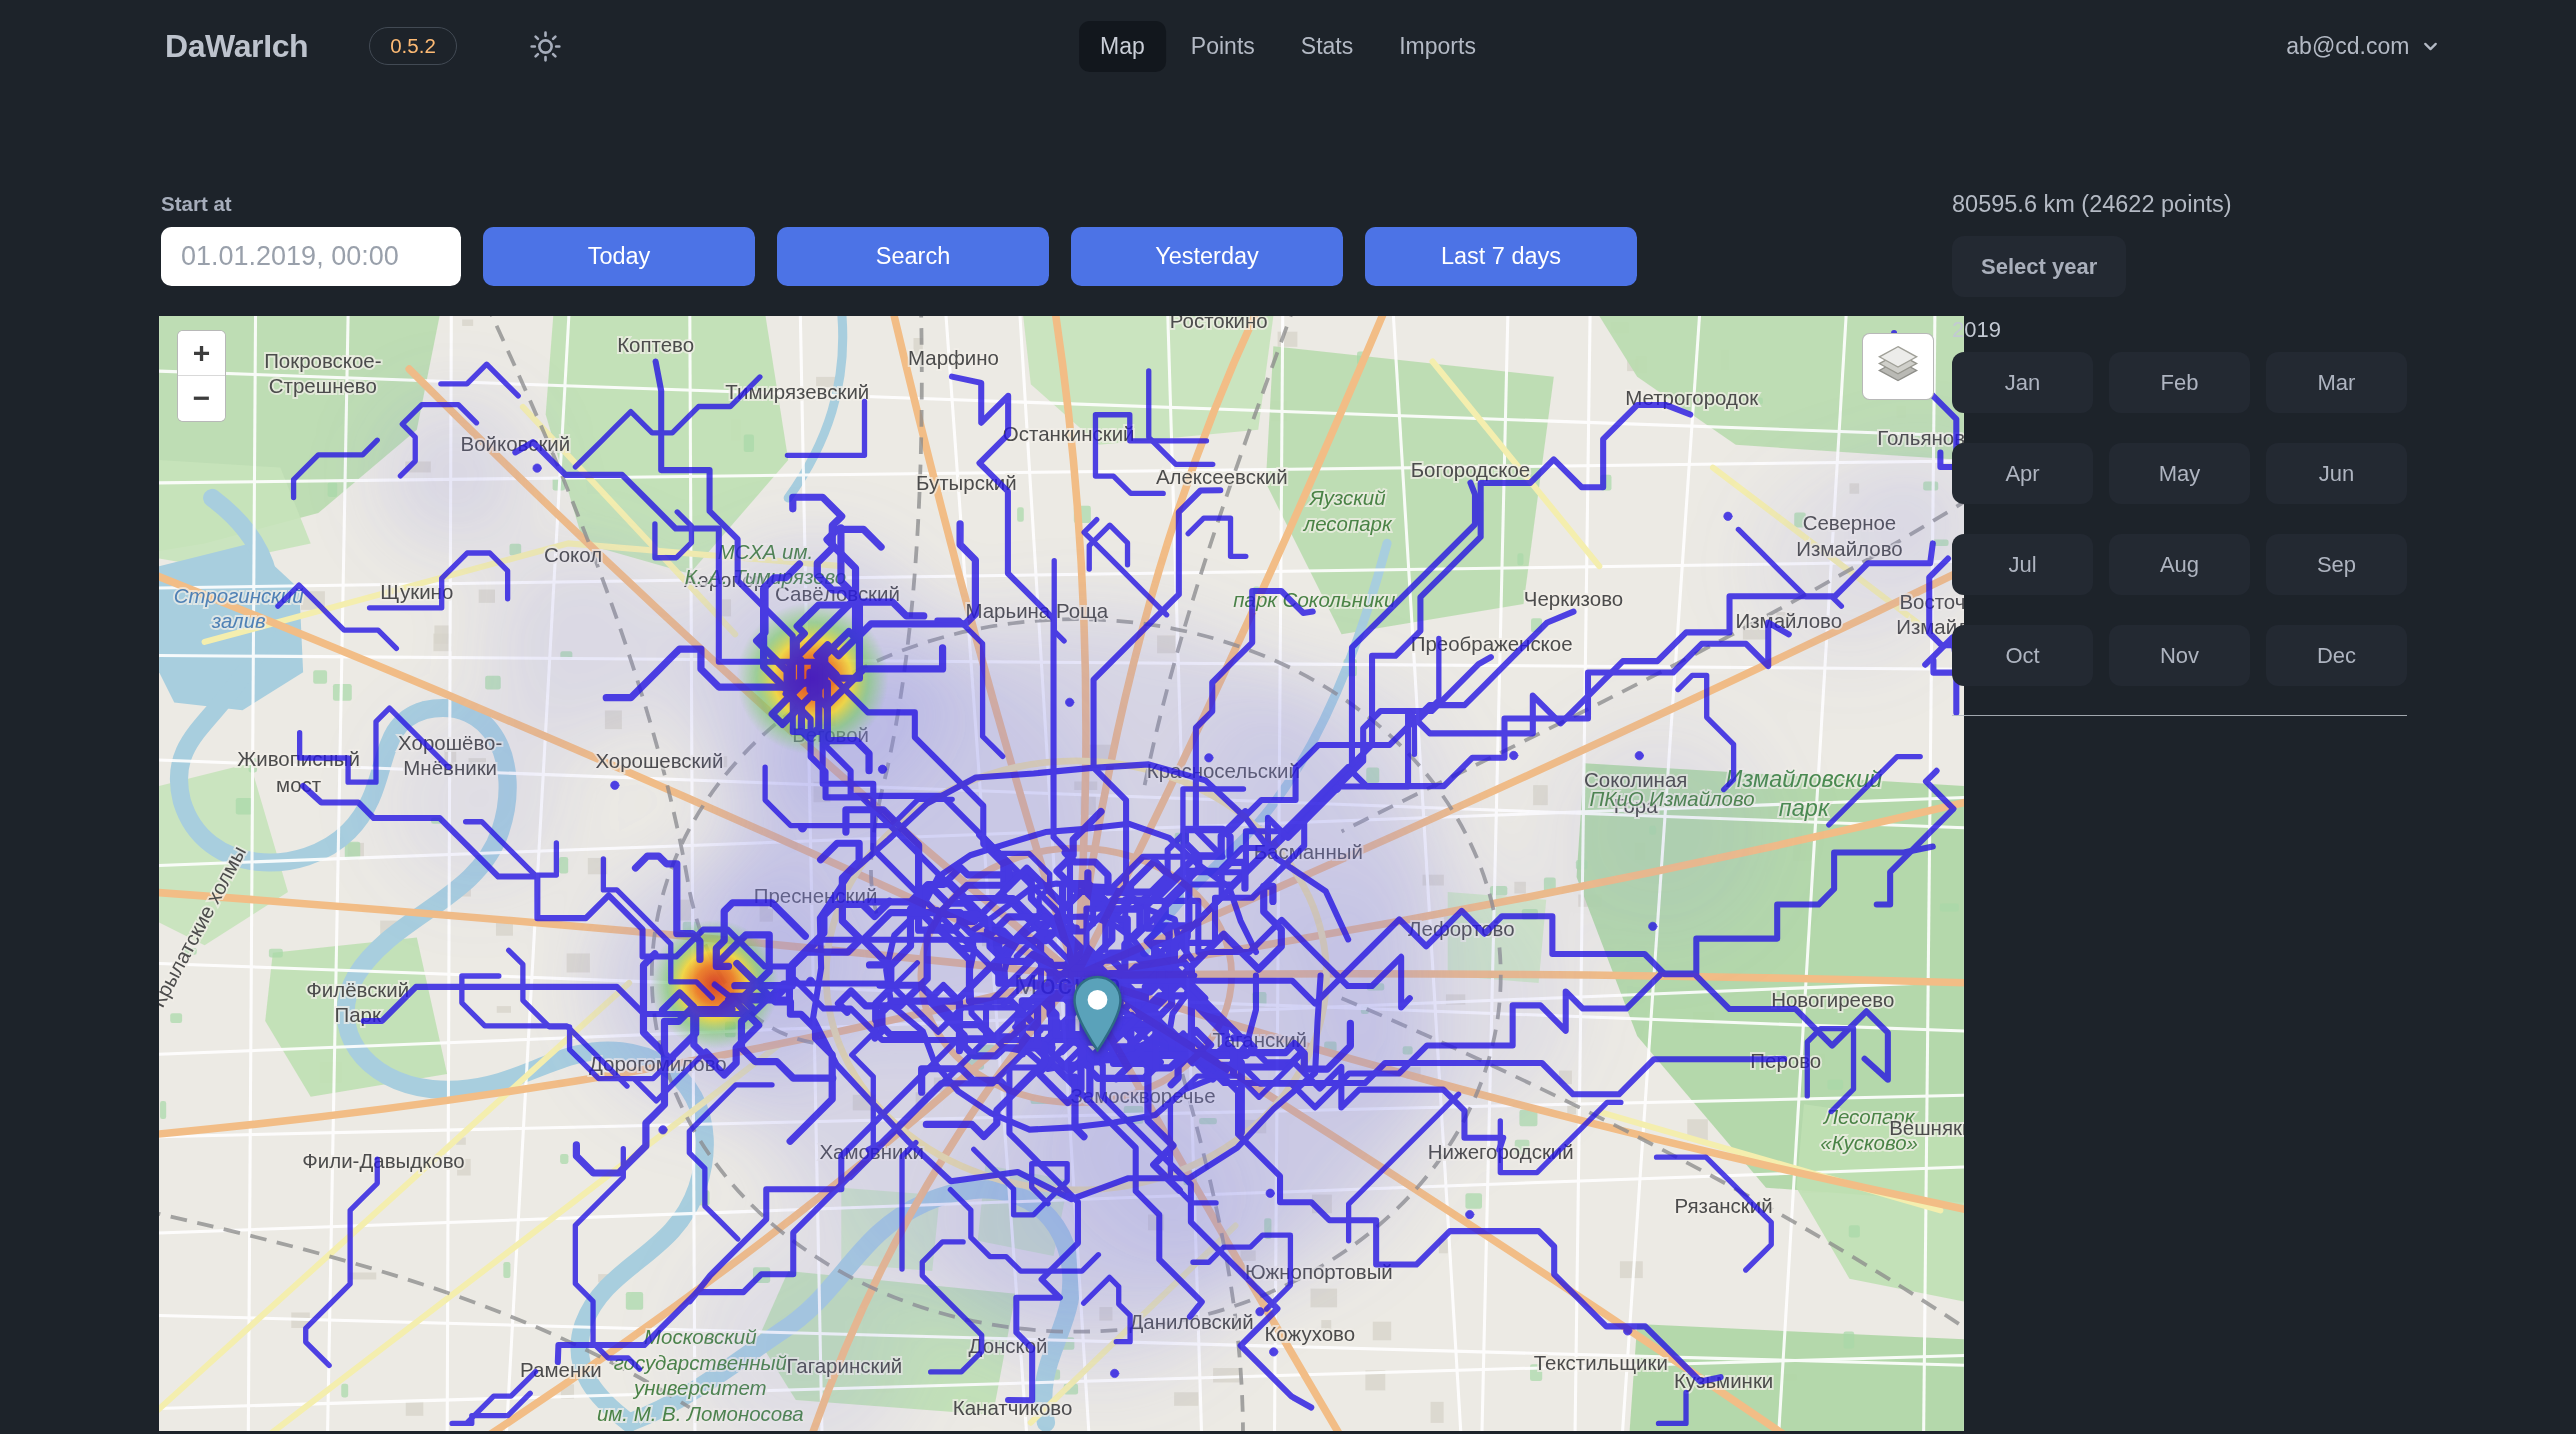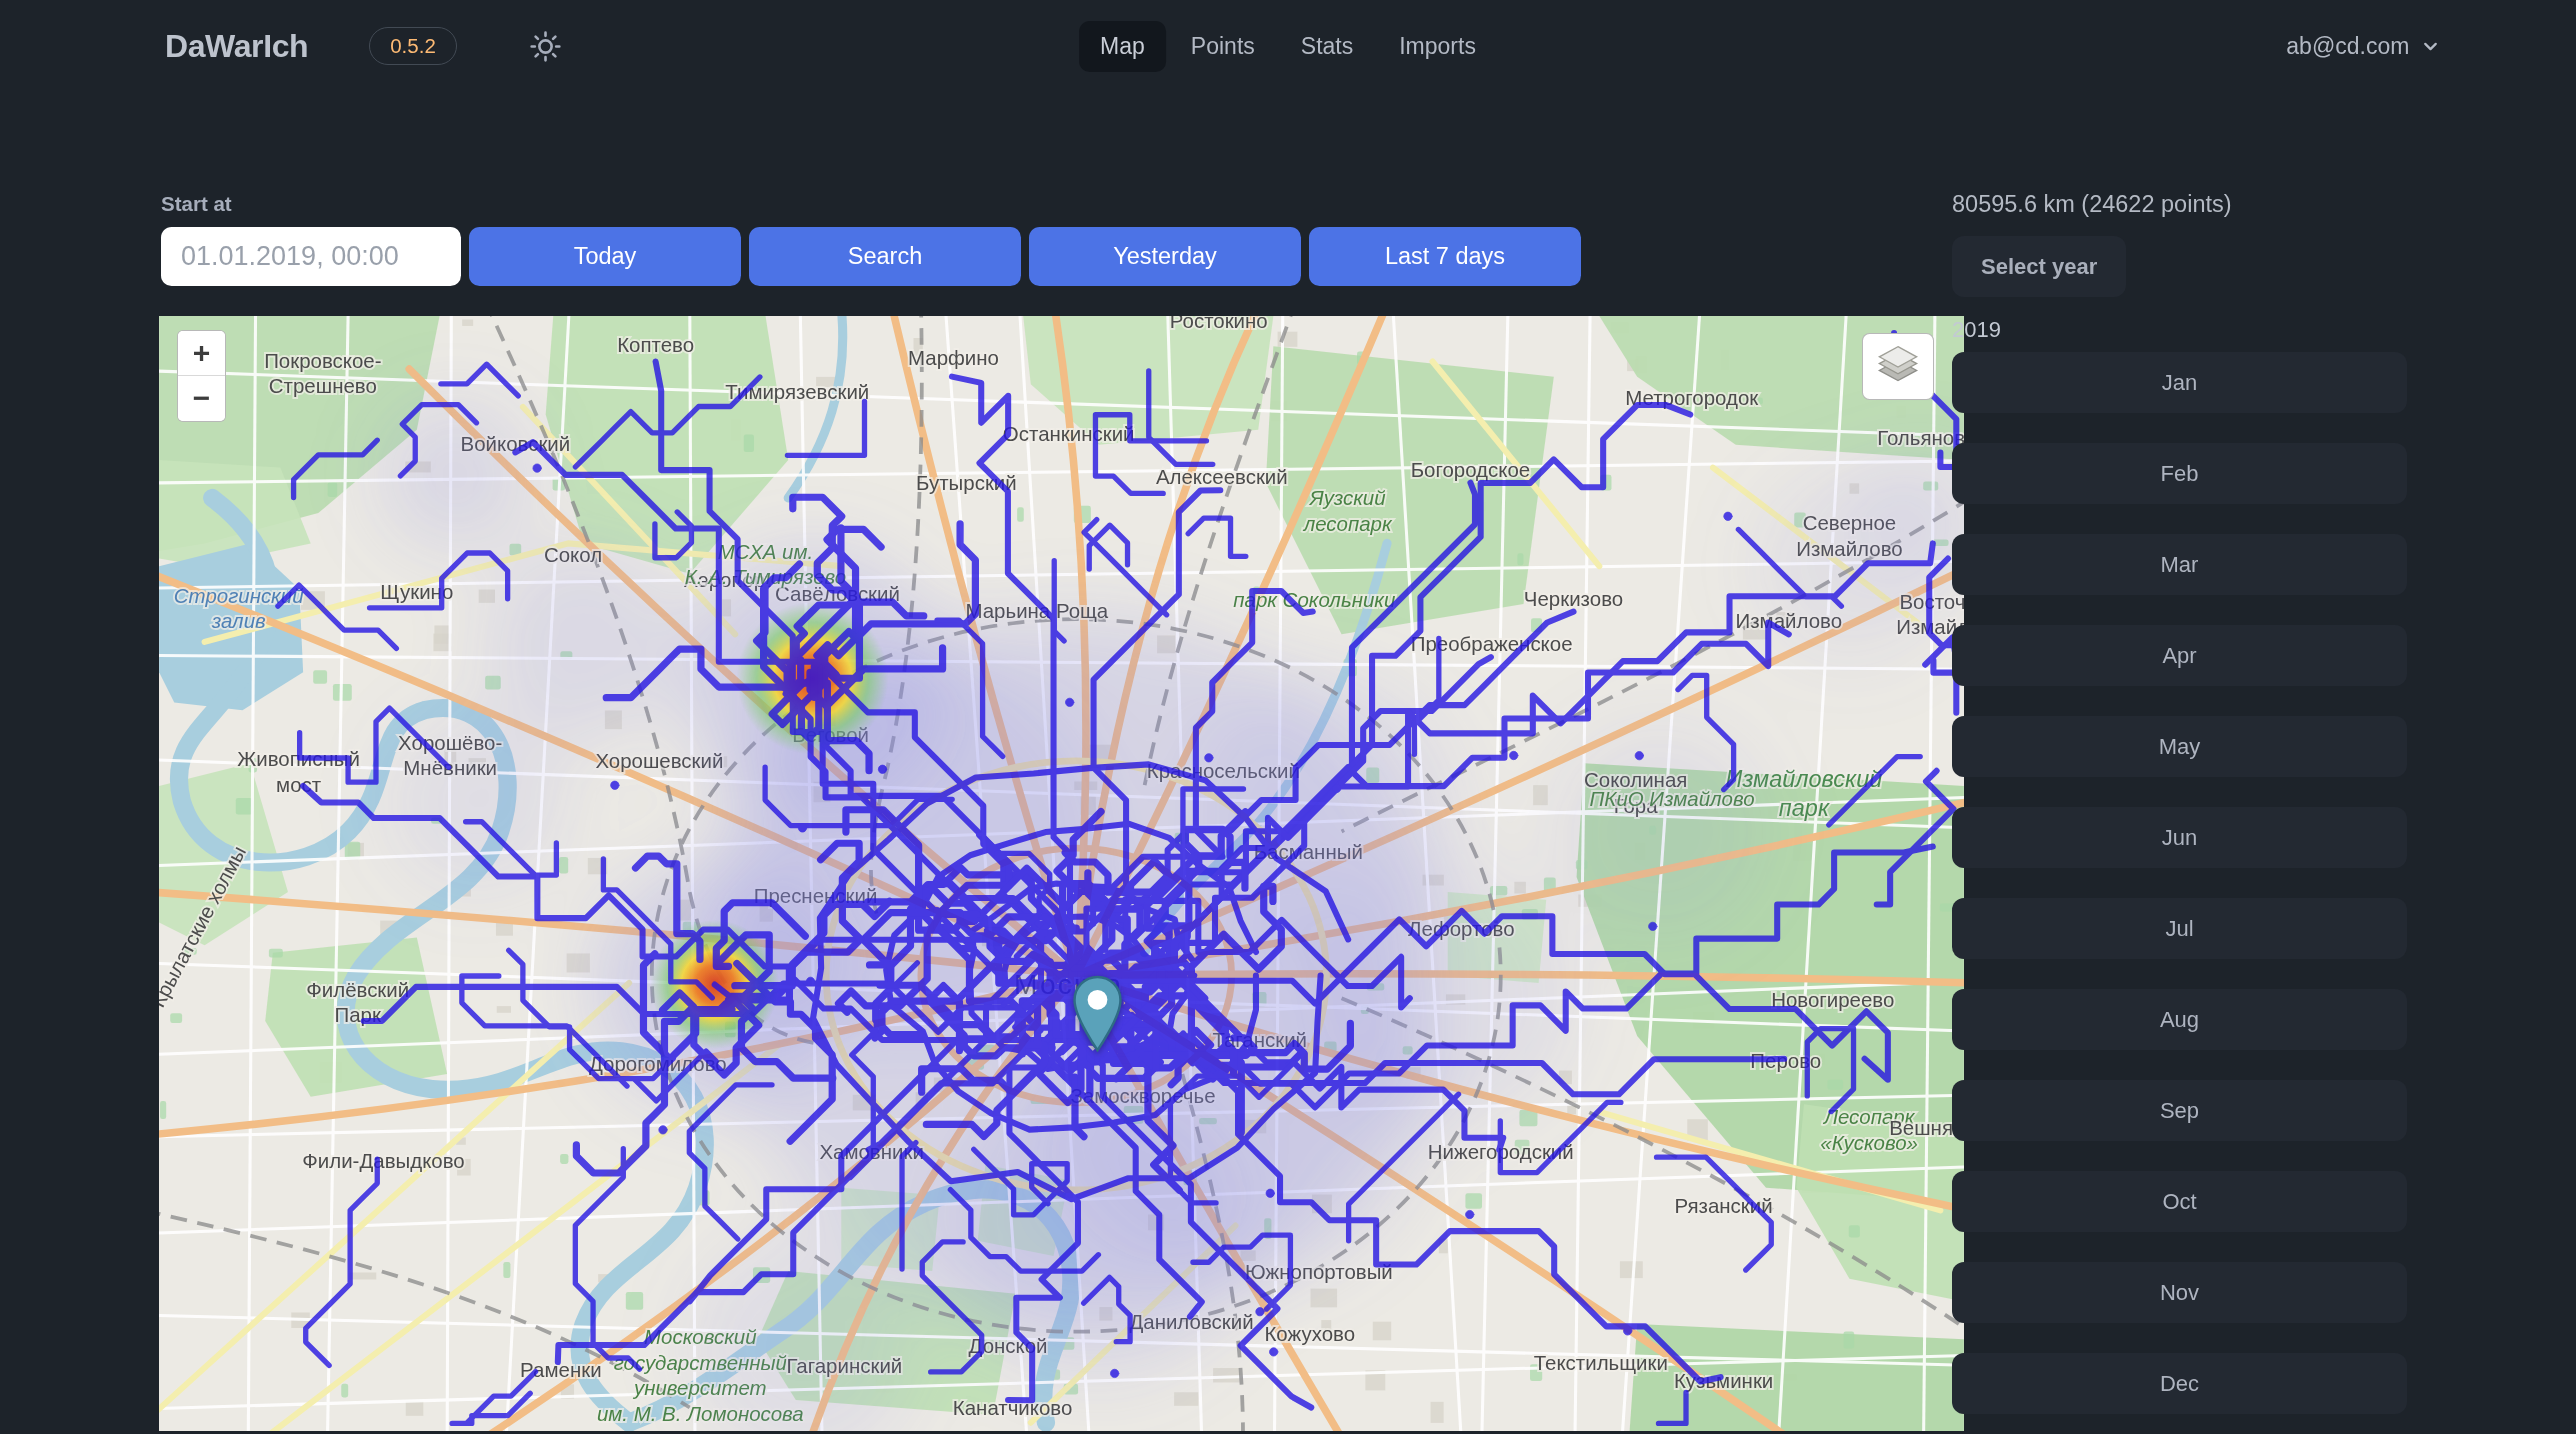--- a/index.html
+++ b/index.html
@@ -6,37 +6,37 @@
   body{width:2576px;height:1434px;overflow:hidden;background:#1d232a;position:relative;
        font-family:"Liberation Sans",sans-serif;color:#a6adbb}
   header{height:92px;display:flex;align-items:center;padding:0 135px 0 165px;position:relative}
   .logo{font-size:32px;font-weight:700;color:#bdc3cd;letter-spacing:-0.4px}
   .badge{margin-left:61px;padding:6px 20px;border:1.5px solid #424a54;border-radius:757px;font-size:20.5px;color:#fdba74}
   .theme-btn{margin-left:65px;background:none;border:0;cursor:pointer;line-height:0}
   .nav{position:absolute;left:50%;transform:translateX(-50%);display:flex;gap:4px;align-items:center}
   .tab{background:transparent;border:0;color:#b3b9c4;font-size:23px;padding:12px 21px;border-radius:10.6px;font-family:inherit;cursor:pointer}
   .tab.active{background:#12171d;color:#c9ced7}
   .user{margin-left:auto;display:flex;align-items:center;gap:10.6px;font-size:23px;color:#b3b9c4;cursor:pointer}
-  .toolbar{display:flex;align-items:flex-end;gap:8px;margin:100px 0 0 161px}
+  .toolbar{display:flex;align-items:flex-end;gap:22px;margin:100px 0 0 161px}
   .field label{display:block;font-size:20.5px;font-weight:700;color:#a6adbb;margin-bottom:11.4px}
   .field input{height:59px;border:none;border-radius:10.6px;background:#fff;color:#99a0ab;font-size:27px;padding:0 20px;font-family:inherit;box-sizing:border-box}
   .f1 input{width:300px}.f2 input{width:306px}
   .btn-primary{height:59px;width:272px;border:0;border-radius:10.6px;background:#4c73e6;color:#fff;font-size:23.5px;font-weight:500;font-family:inherit;cursor:pointer}
   #map{position:relative;width:1805px;height:1115px;margin:30px 0 0 159px;background:#eceae4;overflow:hidden}
   #mapsvg{position:absolute;left:0;top:0}
   .zoomctl{position:absolute;left:18px;top:13.6px;width:47px;background:#fff;border:1.5px solid rgba(0,0,0,.28);border-radius:6px;overflow:hidden;z-index:5;box-sizing:content-box}
   .zoomctl button{display:block;width:100%;height:45px;background:#fff;border:0;font-size:30px;font-weight:700;color:#3d3d3d;font-family:inherit;cursor:pointer}
   .zoomctl button:first-child{border-bottom:1.5px solid #d9d9d9}
   .layersctl{position:absolute;right:30px;top:16.7px;width:70px;height:65px;background:#fff;border:1.5px solid rgba(0,0,0,.28);border-radius:7.6px;display:flex;align-items:center;justify-content:center;z-index:5;cursor:pointer}
   .pin{position:absolute;left:912px;top:659px;z-index:4;filter:drop-shadow(0 2.3px 3px rgba(0,0,0,.35))}
   #side{position:absolute;left:1952px;top:191px;width:455px}
   .stats{font-size:23.5px;color:#b4bac4}
   .select-year{margin-top:18px;height:61px;padding:0 29px;background:#232932;border:0;border-radius:12px;color:#a9afbb;font-size:22px;font-weight:600;font-family:inherit;cursor:pointer;display:inline-block}
   .year{margin-top:20px;font-size:22px;font-weight:400;color:#c3c9d3}
-  .months{margin-top:9px;display:grid;grid-template-columns:repeat(1,1fr);gap:30px 16px}
+  .months{margin-top:9px;display:grid;grid-template-columns:repeat(3,1fr);gap:30px 16px}
   .month-btn{height:61px;background:#232932;border:0;border-radius:12px;color:#aeb4c0;font-size:22px;font-weight:500;font-family:inherit;cursor:pointer}
   .divider{margin-top:29px;border-top:1.5px solid #b9bec6;opacity:.85}
   #mapsvg text{font-family:"Liberation Sans",sans-serif;text-anchor:middle;paint-order:stroke;stroke:#f1eee8;stroke-width:5px;stroke-opacity:.72}
   .lt{font-size:27px;fill:#4c4c4c;font-weight:500}
   .lc{font-size:37px;fill:#555;font-weight:500;letter-spacing:3px}
   .lf{font-size:27px;fill:#4a8346;font-style:italic}
   .lf2{font-size:31px;fill:#4a8a50;font-style:italic}
   .lw{font-size:27px;fill:#4f81b5;font-style:italic}
 </style>
 </head>

